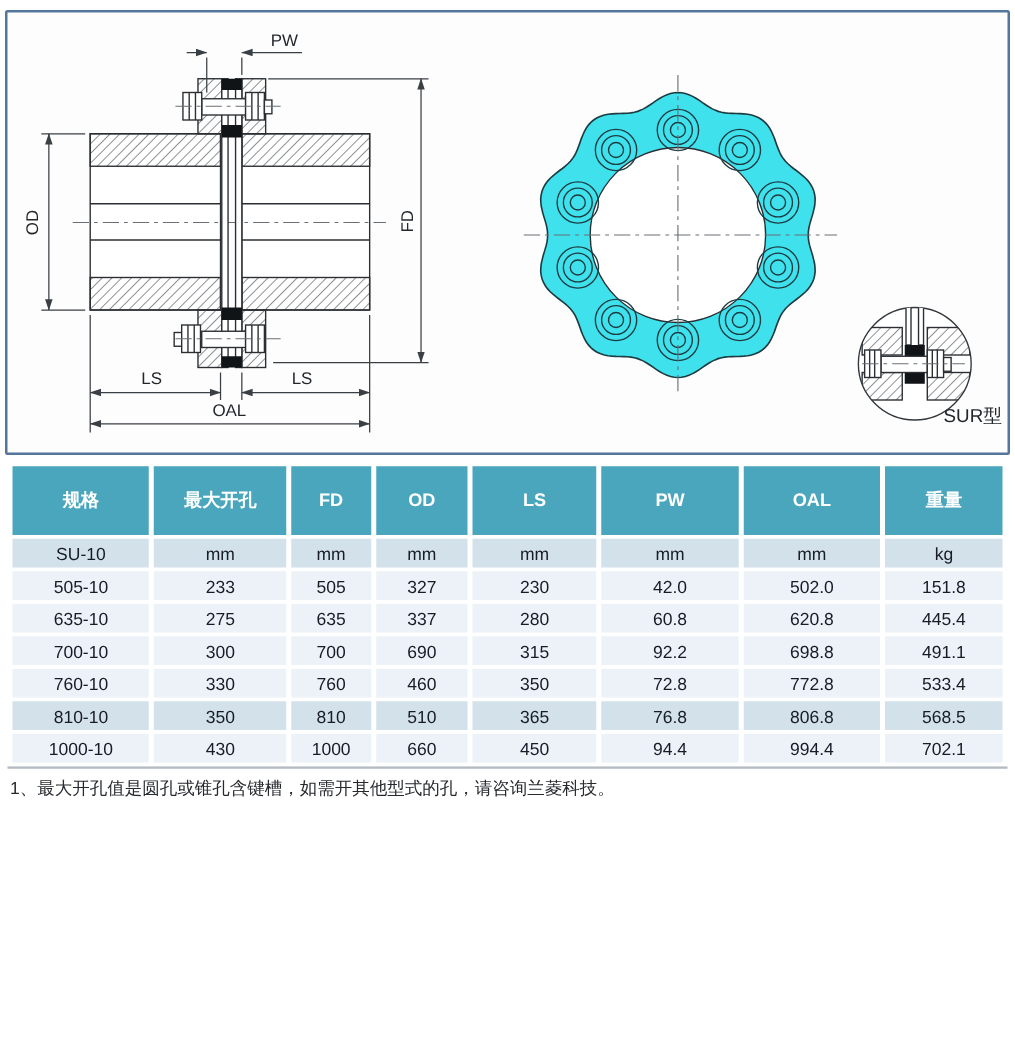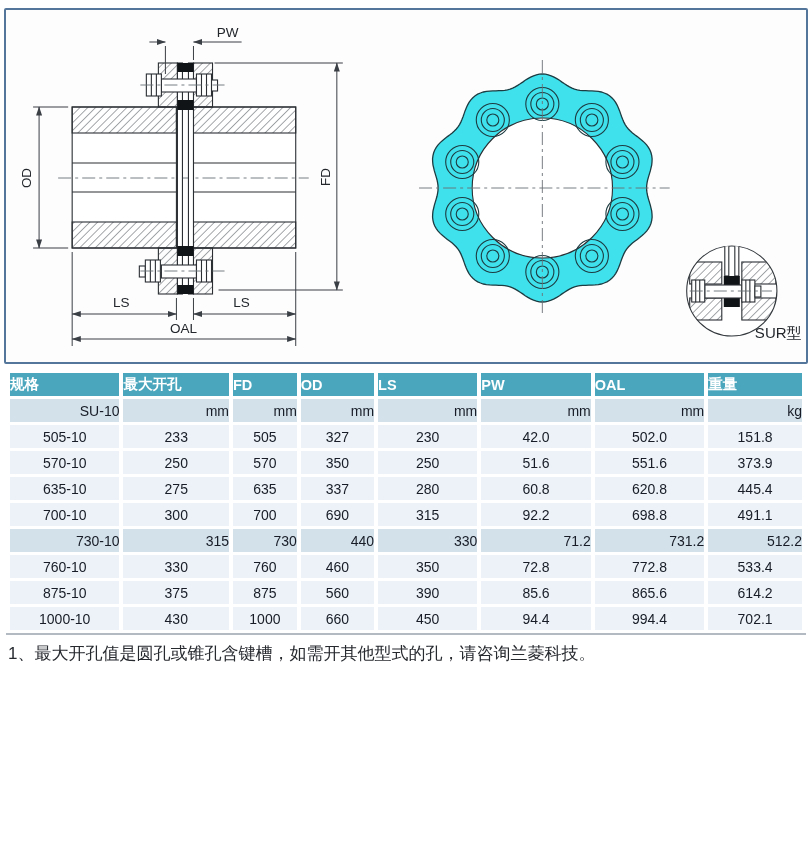--- a/index.html
+++ b/index.html
@@ -31,30 +31,30 @@
   .dimtxt{font-size:13.5px;fill:#23272c;}
   .cyan{fill:var(--disc-cyan);stroke:#1d3c42;stroke-width:1.3;}
   .cyanline{fill:none;stroke:#1d3c42;stroke-width:1.1;}
   .tblwrap{margin:6px 6px 0 6px;border-bottom:2px solid #b3bac1;}
   table{
     width:100%;border-collapse:separate;border-spacing:4px 3px;
     table-layout:fixed;background:#fff;
   }
   th{
     background:var(--header-bg);color:var(--header-text);
-    font-size:14.5px;font-weight:bold;height:23px;padding:0;
-    text-align:left;
+    font-size:14.5px;font-weight:bold;height:23px;padding:16px;
+    text-align:center;
   }
   td{
     font-size:14px;color:var(--cell-text);height:23px;padding:0;
     text-align:center;
   }
   tr.light td{background:var(--row-light);}
-  tr.dark td{background:var(--row-dark);text-align:right;}
-  .footnote{margin:7px 0 0 8px;font-size:17px;color:#26292e;}
+  tr.dark td{background:var(--row-dark);}
+  .footnote{margin:7px 0 0 8px;font-size:14px;color:#26292e;}
 </style>
 </head>
 <body style="--header-bg: #4aa6bc; --header-text: #ffffff; --row-light: #ecf2f7; --row-dark: #d3e1eb; --cell-text: #171c26; --disc-cyan: #3fe1ec; --panel-border: #55769b; --line: #2b2f33;">
 
 <div class="panel">
   <svg viewBox="6 10 798 352" preserveAspectRatio="none">
     <defs>
       <pattern id="h" width="5.5" height="5.5" patternUnits="userSpaceOnUse" patternTransform="rotate(45)">
         <line x1="0" y1="0" x2="0" y2="5.5" stroke="#4a4f54" stroke-width="1"></line>
       </pattern>
@@ -260,78 +260,58 @@
           <td>505-10</td>
           <td>233</td>
           <td>505</td>
           <td>327</td>
           <td>230</td>
           <td>42.0</td>
           <td>502.0</td>
           <td>151.8</td>
         </tr>
         <tr class="light">
-          <td>570-10</td>
-          <td>250</td>
-          <td>570</td>
-          <td>350</td>
-          <td>250</td>
-          <td>51.6</td>
-          <td>551.6</td>
-          <td>373.9</td>
-        </tr>
-        <tr class="light">
           <td>635-10</td>
           <td>275</td>
           <td>635</td>
           <td>337</td>
           <td>280</td>
           <td>60.8</td>
           <td>620.8</td>
           <td>445.4</td>
         </tr>
         <tr class="light">
           <td>700-10</td>
           <td>300</td>
           <td>700</td>
           <td>690</td>
           <td>315</td>
           <td>92.2</td>
           <td>698.8</td>
           <td>491.1</td>
         </tr>
-        <tr class="dark">
-          <td>730-10</td>
-          <td>315</td>
-          <td>730</td>
-          <td>440</td>
-          <td>330</td>
-          <td>71.2</td>
-          <td>731.2</td>
-          <td>512.2</td>
-        </tr>
         <tr class="light">
           <td>760-10</td>
           <td>330</td>
           <td>760</td>
           <td>460</td>
           <td>350</td>
           <td>72.8</td>
           <td>772.8</td>
           <td>533.4</td>
         </tr>
-        <tr class="light">
-          <td>875-10</td>
-          <td>375</td>
-          <td>875</td>
-          <td>560</td>
-          <td>390</td>
-          <td>85.6</td>
-          <td>865.6</td>
-          <td>614.2</td>
+        <tr class="dark">
+          <td>810-10</td>
+          <td>350</td>
+          <td>810</td>
+          <td>510</td>
+          <td>365</td>
+          <td>76.8</td>
+          <td>806.8</td>
+          <td>568.5</td>
         </tr>
         <tr class="light">
           <td>1000-10</td>
           <td>430</td>
           <td>1000</td>
           <td>660</td>
           <td>450</td>
           <td>94.4</td>
           <td>994.4</td>
           <td>702.1</td>

